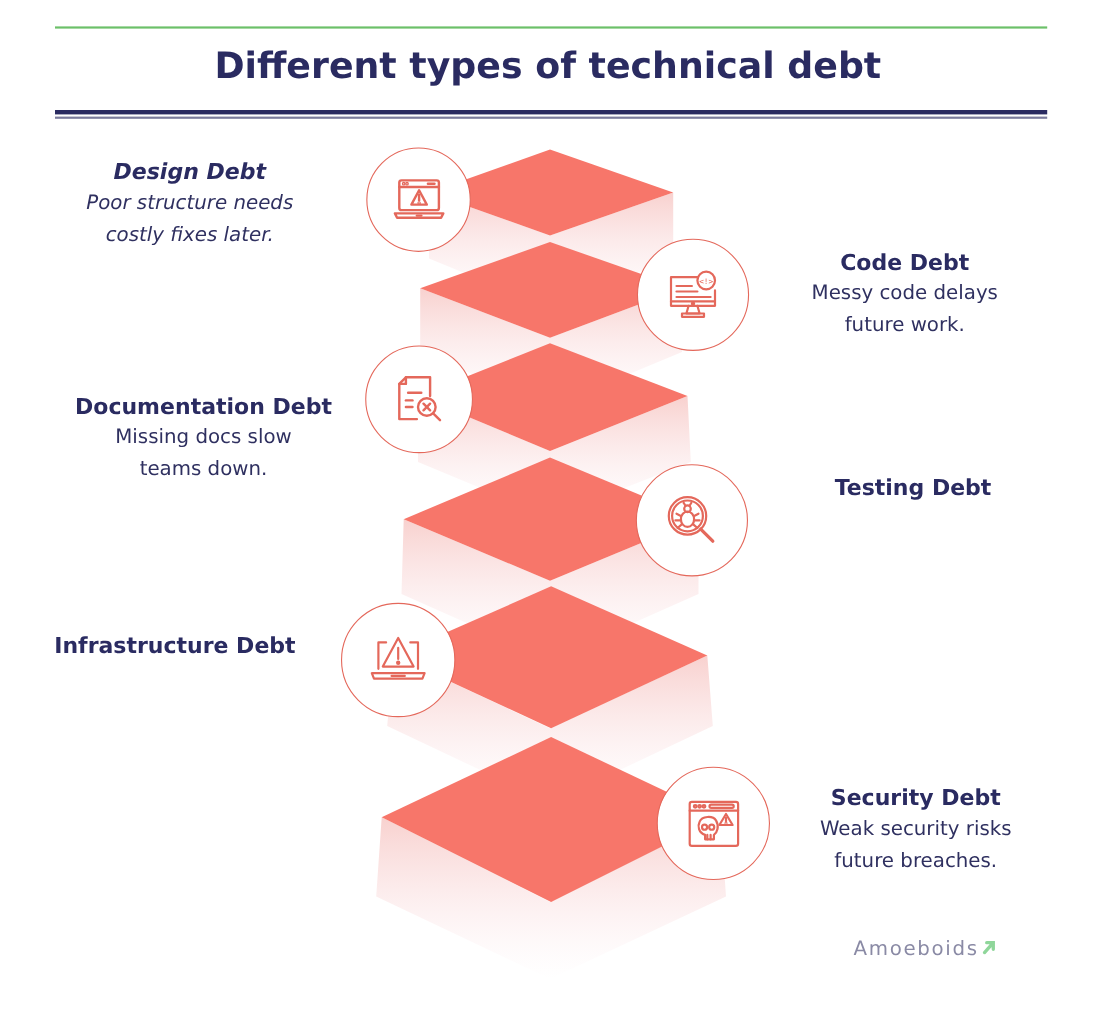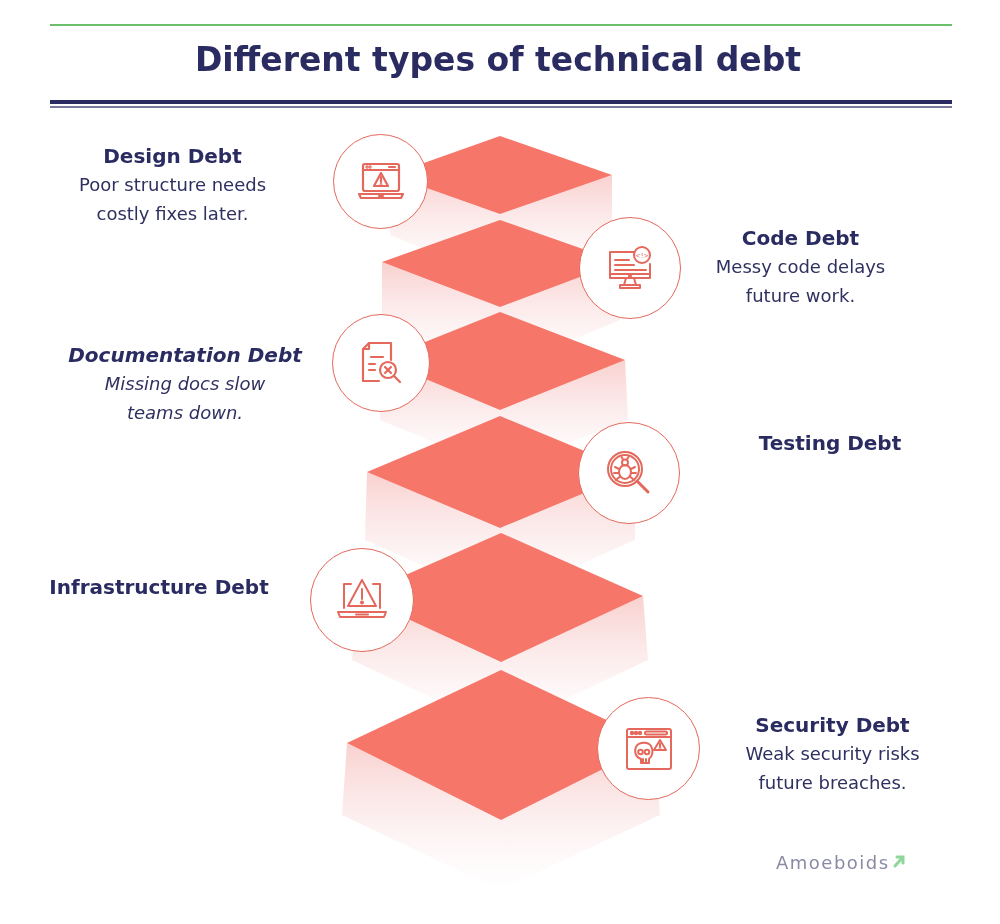--- a/index.html
+++ b/index.html
@@ -135,33 +135,33 @@
     <circle cx="19.5" cy="31" r="2.3"></circle>
     <circle cx="26" cy="31" r="2.3"></circle>
     <line x1="22" y1="38" x2="22" y2="42"></line>
     <line x1="25" y1="38" x2="25" y2="42"></line>
     <path d="M39,19 L45,29 L33,29 Z"></path>
     <line x1="39" y1="22.5" x2="39" y2="25.5"></line>
     <circle cx="39" cy="27.3" r="0.4"></circle>
   </svg>
 </div>
 
-<div class="label" style="left:40px;top:142px;width:265px;">
+<div class="label" style="left:40px;top:142px;width:265px;font-style:italic;">
   <span class="h">Design Debt</span>
   <span class="d">Poor structure needs
 costly fixes later.</span>
 </div>
 
-<div class="label" style="left:668px;top:224px;width:265px;text-align:center;">
+<div class="label" style="left:690px;top:224px;width:265px;text-align:center;">
   <span class="h">Code Debt</span>
   <span class="d">Messy code delays
 future work.</span>
 </div>
 
-<div class="label" style="left:40px;top:341px;width:290px;font-style:italic;">
+<div class="label" style="left:40px;top:355px;width:290px;">
   <span class="h">Documentation Debt</span>
   <span class="d">Missing docs slow
 teams down.</span>
 </div>
 
 <div class="label" style="left:700px;top:429px;width:260px;">
   <span class="h">Testing Debt</span>
 </div>
 
 <div class="label" style="left:25px;top:573px;width:268px;">

